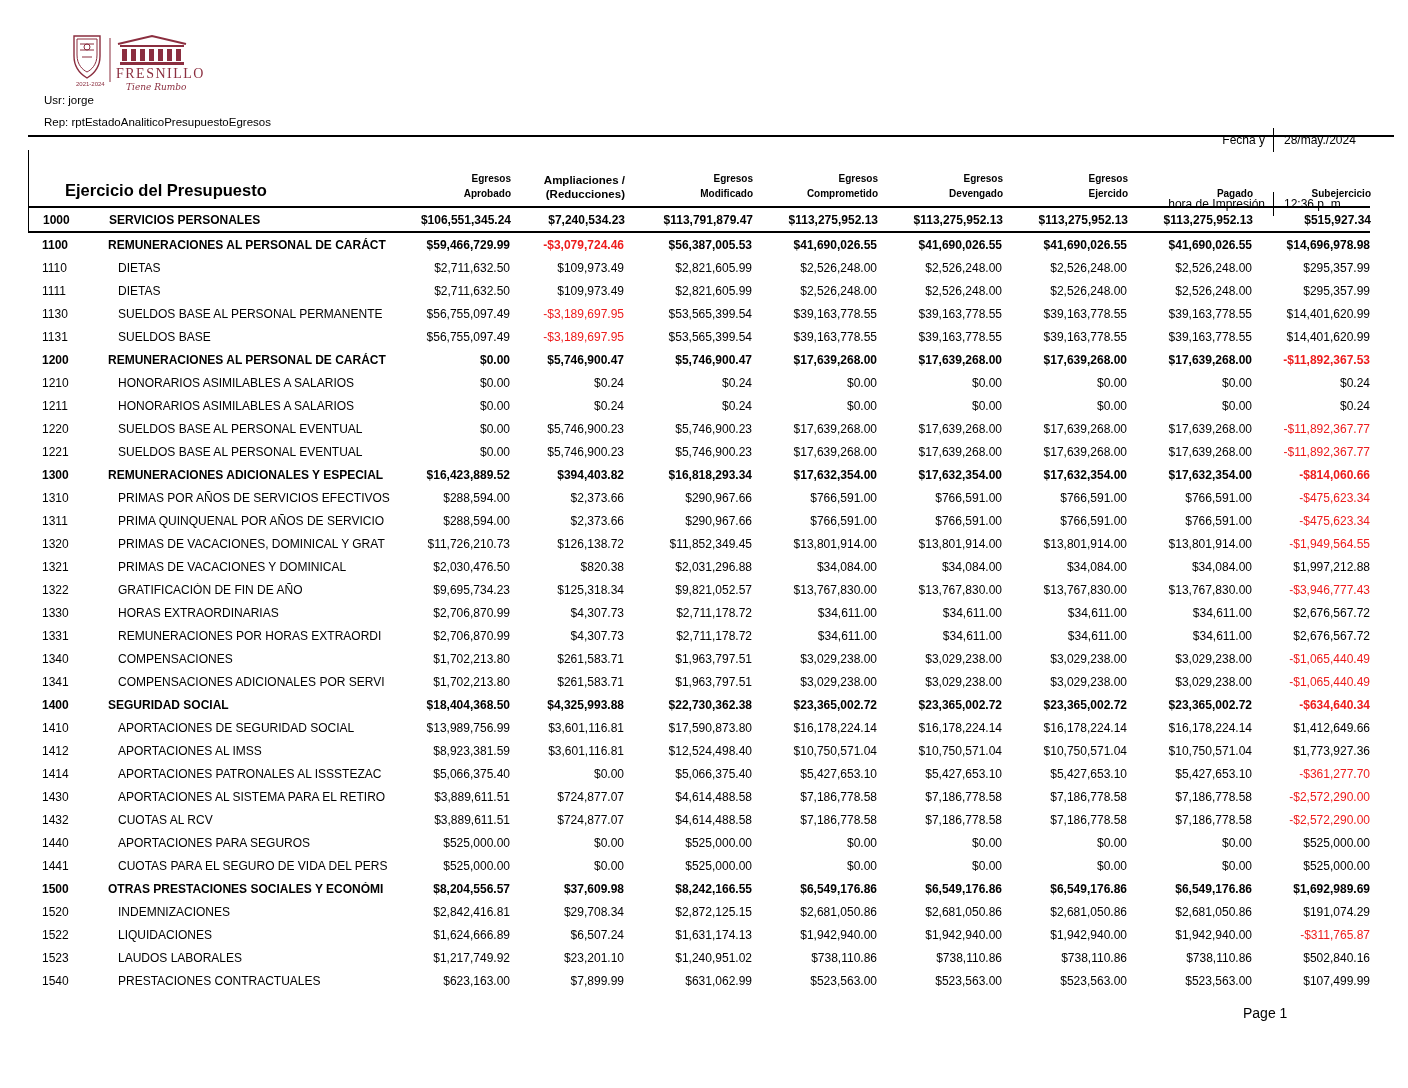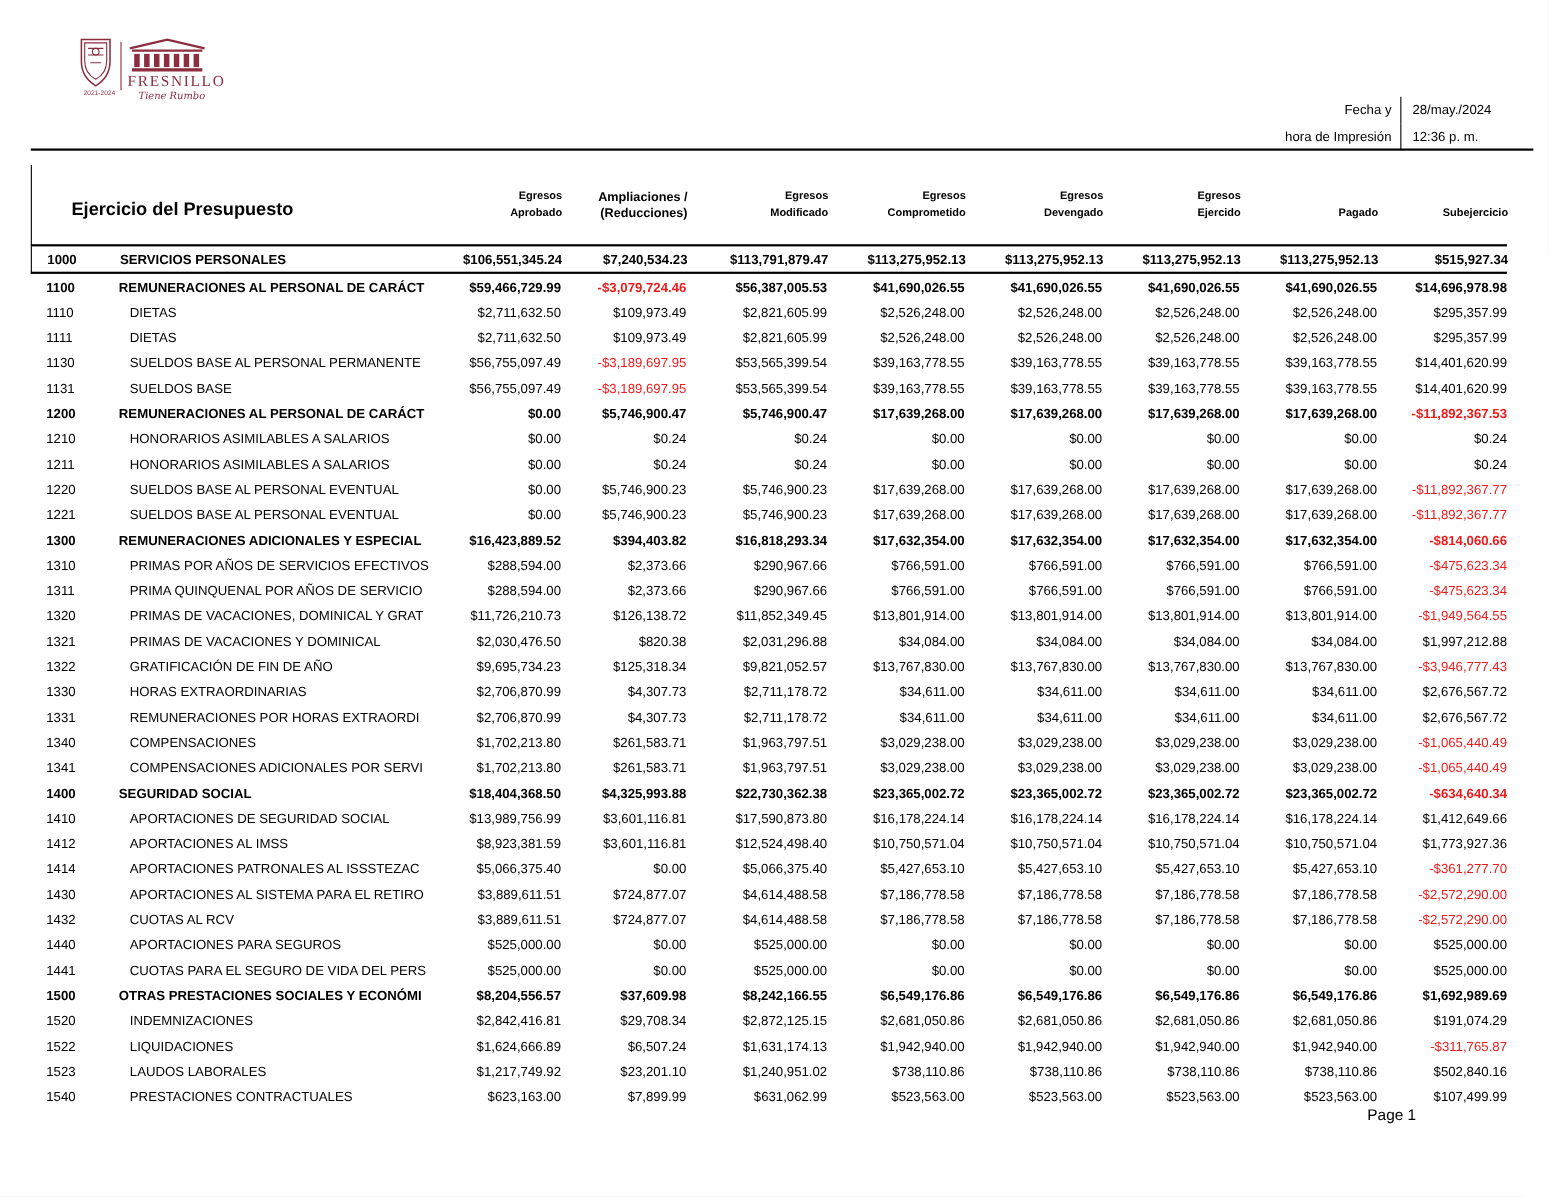--- a/index.html
+++ b/index.html
@@ -9,32 +9,32 @@
   
   .rpt-header{position:absolute;left:0;top:0;width:1408px;height:137px;}
   .logo{position:absolute;left:60px;top:30px;width:150px;height:68px;}
   .title-block{position:absolute;left:0;top:28px;width:1330px;text-align:center;}
   .muni{font-size:22px;font-weight:bold;line-height:24px;}
   .state{font-size:16px;font-weight:bold;line-height:19px;}
   .rpt-title{font-size:17px;font-weight:bold;line-height:22px;margin-top:2px;}
   .meta-left{position:absolute;left:44px;top:94px;font-size:11.5px;}
   .meta-left .usr{margin-bottom:10px;}
   .print-block{position:absolute;right:14px;top:88px;font-size:12px;}
-  .print-block .prow{display:flex;align-items:center;height:24px;}
+  .print-block .prow{display:flex;align-items:center;height:24px;margin-top:40px;}
   .plabel{width:112px;text-align:right;padding-right:8px;}
   .pval{border-left:1.5px solid #000;padding-left:10px;width:110px;height:24px;
         display:flex;align-items:center;}
   .header-rule{position:absolute;left:28px;right:14px;top:135px;border-top:2px solid #000;}
 
   
   :root{--cols:62px 300px 120px 114px 128px 125px 125px 125px 125px 118px;}
   .budget-table{position:absolute;left:28px;top:150px;width:1342px;}
   .thead{display:grid;grid-template-columns:var(--cols);align-items:end;
          border-bottom:2.5px solid #000;border-left:1.5px solid #000;
-         padding-bottom:20px;min-height:52px;}
+         padding-bottom:4px;min-height:52px;}
   .fch{grid-column:1 / span 2;font-size:16.5px;font-weight:bold;padding-left:36px;padding-bottom:2px;}
   .hcell{text-align:right;font-weight:bold;font-size:10px;line-height:15px;padding-bottom:1px;}
   .hcell.small{font-size:11.5px;line-height:14px;}
   .tbody .trow{display:grid;grid-template-columns:var(--cols);height:23px;align-items:center;}
   .tbody .trow:first-child{border-bottom:2.5px solid #000;border-left:1.5px solid #000;}
   .cell{font-size:12px;white-space:nowrap;}
   .cell.code{padding-left:14px;}
   .cell.label{padding-left:18px;overflow:hidden;}
   .trow:not(.bold) .cell.label{padding-left:28px;}
   .cell.num{text-align:right;overflow:hidden;}
@@ -77,20 +77,24 @@
           <rect x="116" y="19" width="5" height="12"></rect>
           <rect x="60" y="32" width="64" height="3"></rect>
         </g>
         <text x="56" y="48" font-family="Liberation Serif, serif" font-size="14" letter-spacing="1.5" fill="#8b2e3f" id="logo-word">FRESNILLO</text>
         <text x="66" y="60" font-family="DejaVu Serif, serif" font-size="9" font-style="italic" fill="#8b2e3f" id="logo-slogan">Tiene Rumbo</text>
         <text x="16" y="56" font-family="Liberation Sans, sans-serif" font-size="6" fill="#8b2e3f" id="logo-period">2021-2024</text>
       </svg>
     </div>
 
 
+    <div class="meta-left">
+      <div class="usr">Usr: jorge</div>
+      <div class="rep">Rep: rptEstadoAnaliticoPresupuestoEgresos</div>
+    </div>
 
     <div class="print-block">
       <div class="prow">
         <div class="plabel">Fecha y</div>
         <div class="pval">28/may./2024</div>
       </div>
       <div class="prow">
         <div class="plabel">hora de Impresión</div>
         <div class="pval">12:36 p. m.</div>
       </div>

